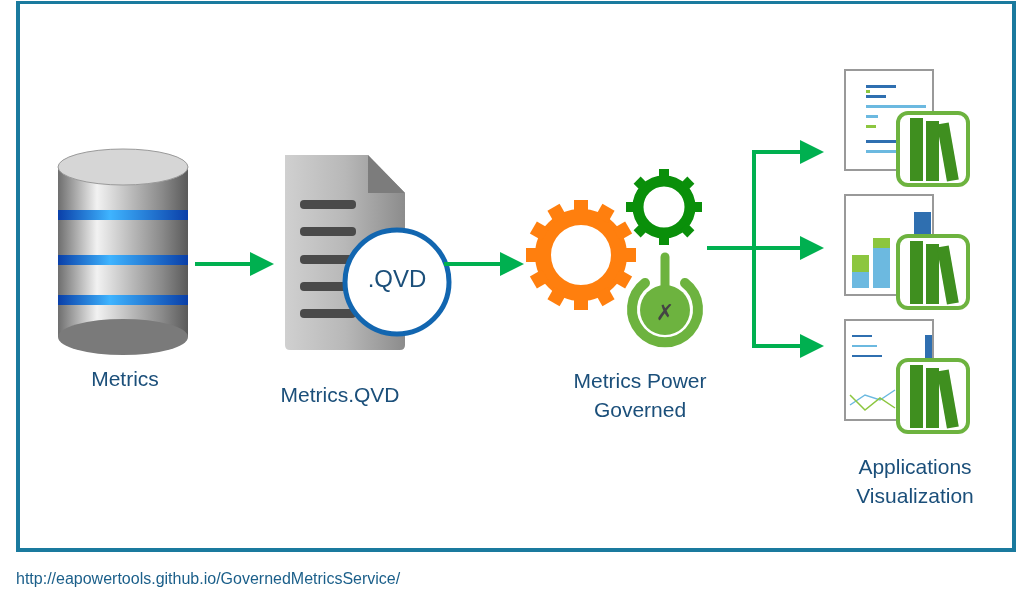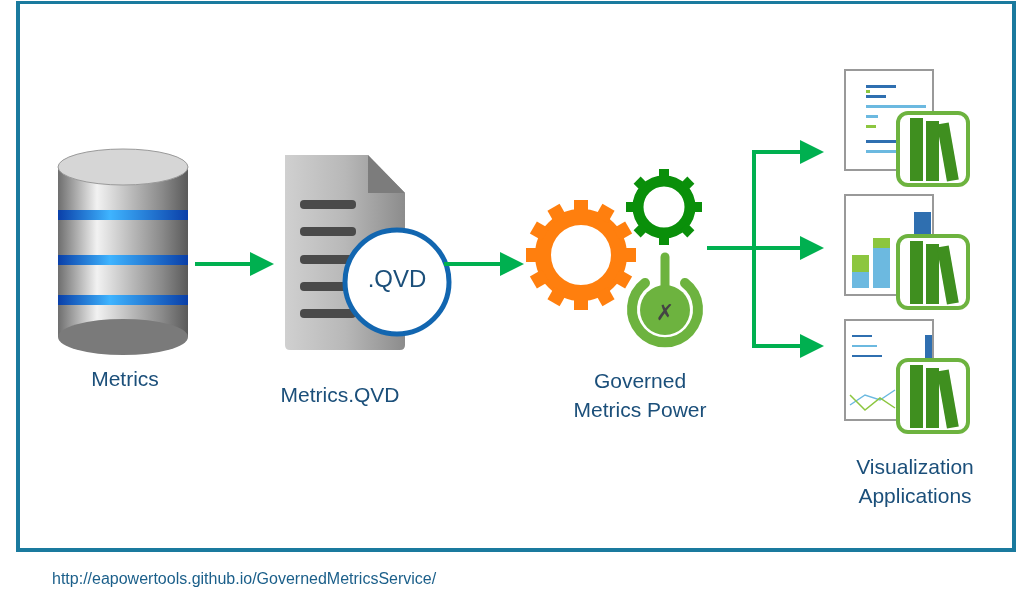--- a/index.html
+++ b/index.html
@@ -1,19 +1,19 @@
 <!DOCTYPE html>
 <html><head>
 <meta charset="utf-8">
 <style>
   html, body { margin:0; padding:0; background:#ffffff; }
   body { width:1020px; height:605px; position:relative; overflow:hidden; font-family:"Liberation Sans", sans-serif; }
   .frame { position:absolute; left:16px; top:1px; width:1000px; height:551px; border:4px solid #1a7a9e; border-top-width:3px; box-sizing:border-box; background:#fff; }
   .label { position:absolute; color:#1b4f7a; font-size:21px; text-align:center; line-height:29px; font-family:"Liberation Sans", sans-serif; }
-  .url { position:absolute; left:16px; top:570px; font-size:16px; color:#1b5f8a; font-family:"Liberation Sans", sans-serif;margin-left:36px; }
+  .url { position:absolute; left:16px; top:570px; font-size:16px; color:#1b5f8a; font-family:"Liberation Sans", sans-serif; }
   svg.diagram { position:absolute; left:0; top:0; }
 </style>
 </head>
 <body>
 
 <div class="frame"></div>
 
 <svg class="diagram" width="1020" height="605" viewBox="0 0 1020 605">
   <defs>
     <linearGradient id="silver" x1="0" x2="1" y1="0" y2="0">
@@ -164,21 +164,21 @@
       <rect x="44" y="10" width="12" height="58" fill="#3f8f1f" transform="rotate(-10 50 40)"></rect>
     </g>
   </g>
 </svg>
 
 <div class="label" style="left:365px;top:264px;width:64px;font-size:24px;color:#1b4f7a;">.QVD</div>
 
 <div class="label" style="left:60px;top:364px;width:130px;">Metrics</div>
 <div class="label" style="left:255px;top:380px;width:170px;">Metrics.QVD</div>
 <div class="label" style="left:550px;top:366px;width:180px;">
+  <div>Metrics Power</div>
   <div>Governed</div>
-  <div>Metrics Power</div>
 </div>
 <div class="label" style="left:825px;top:452px;width:180px;">
+  <div>Applications</div>
   <div>Visualization</div>
-  <div>Applications</div>
 </div>
 
 <div class="url">http://eapowertools.github.io/GovernedMetricsService/</div>
 
 </body></html>

